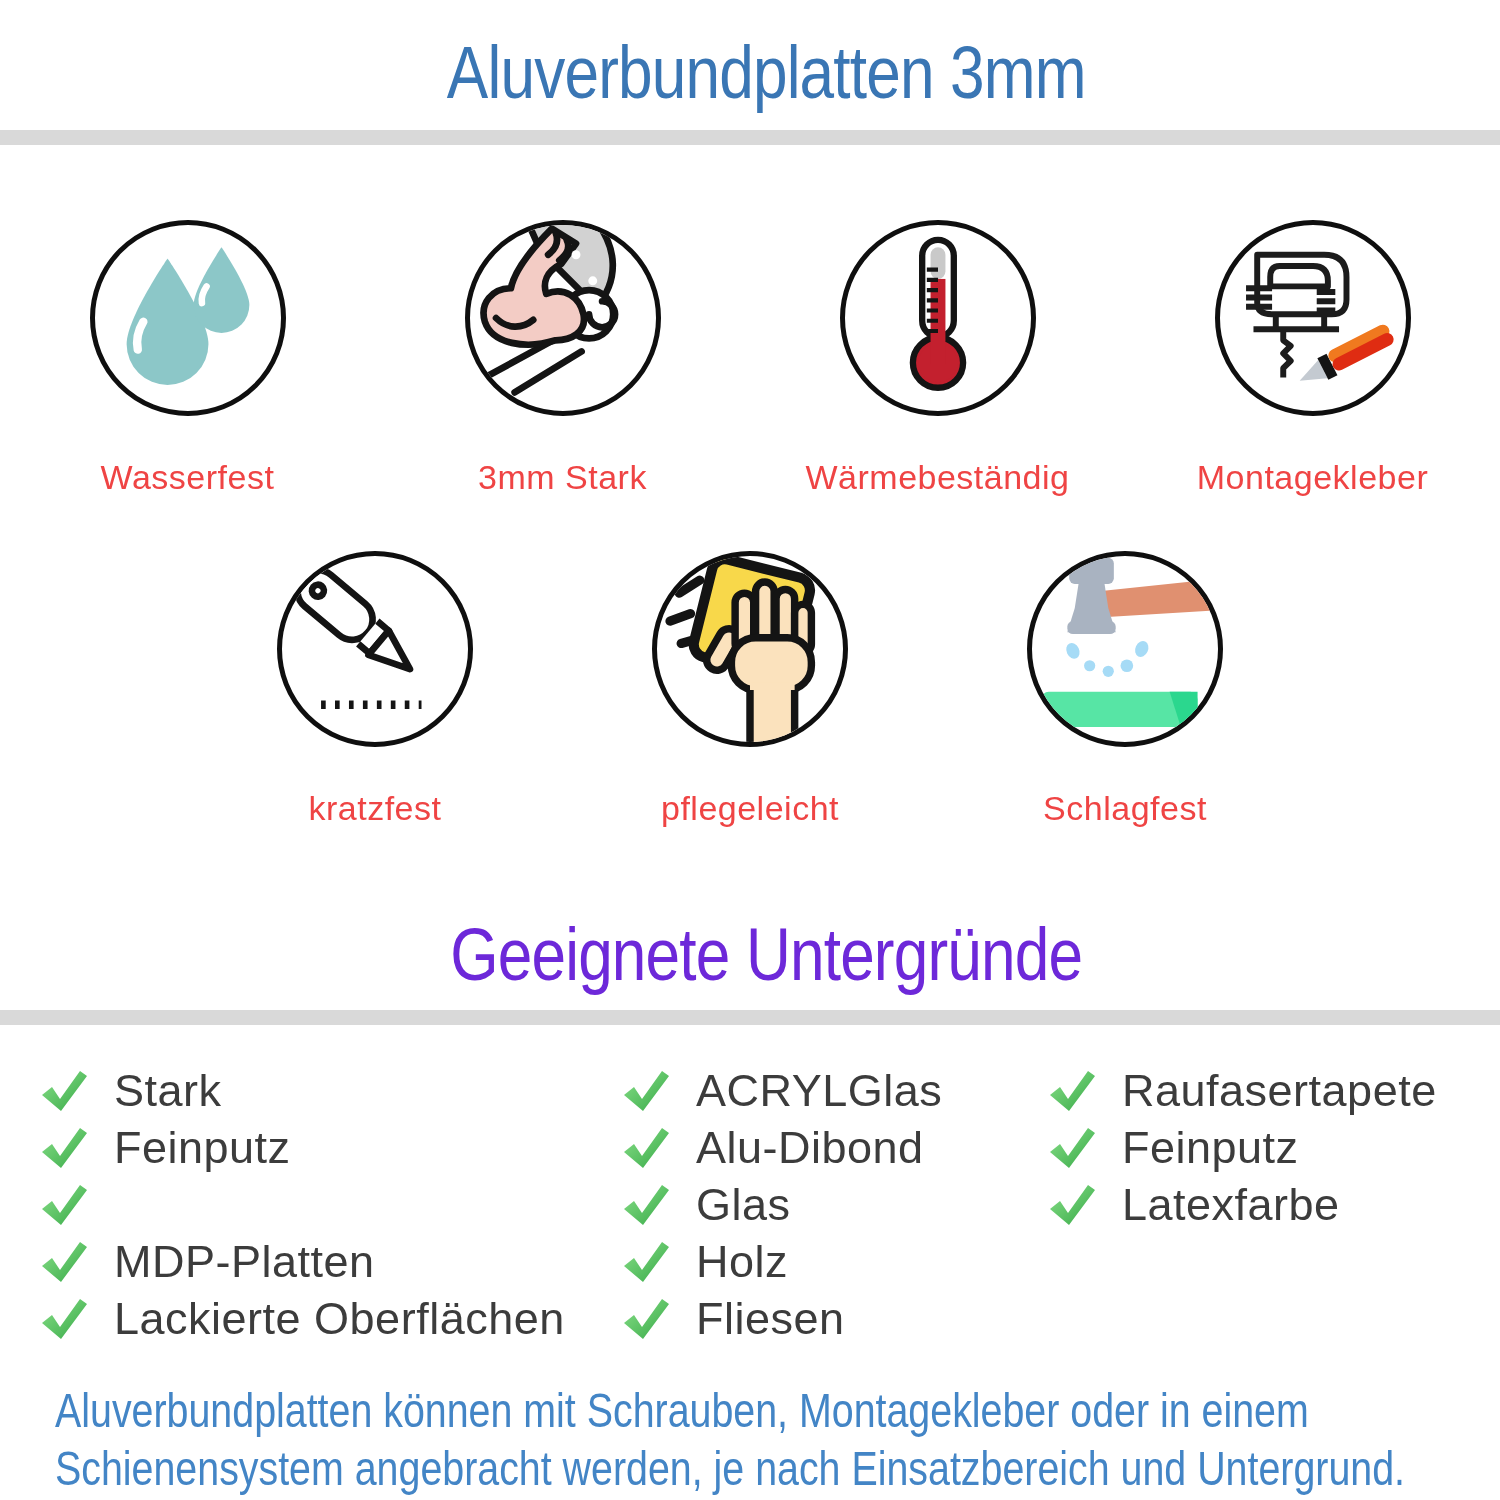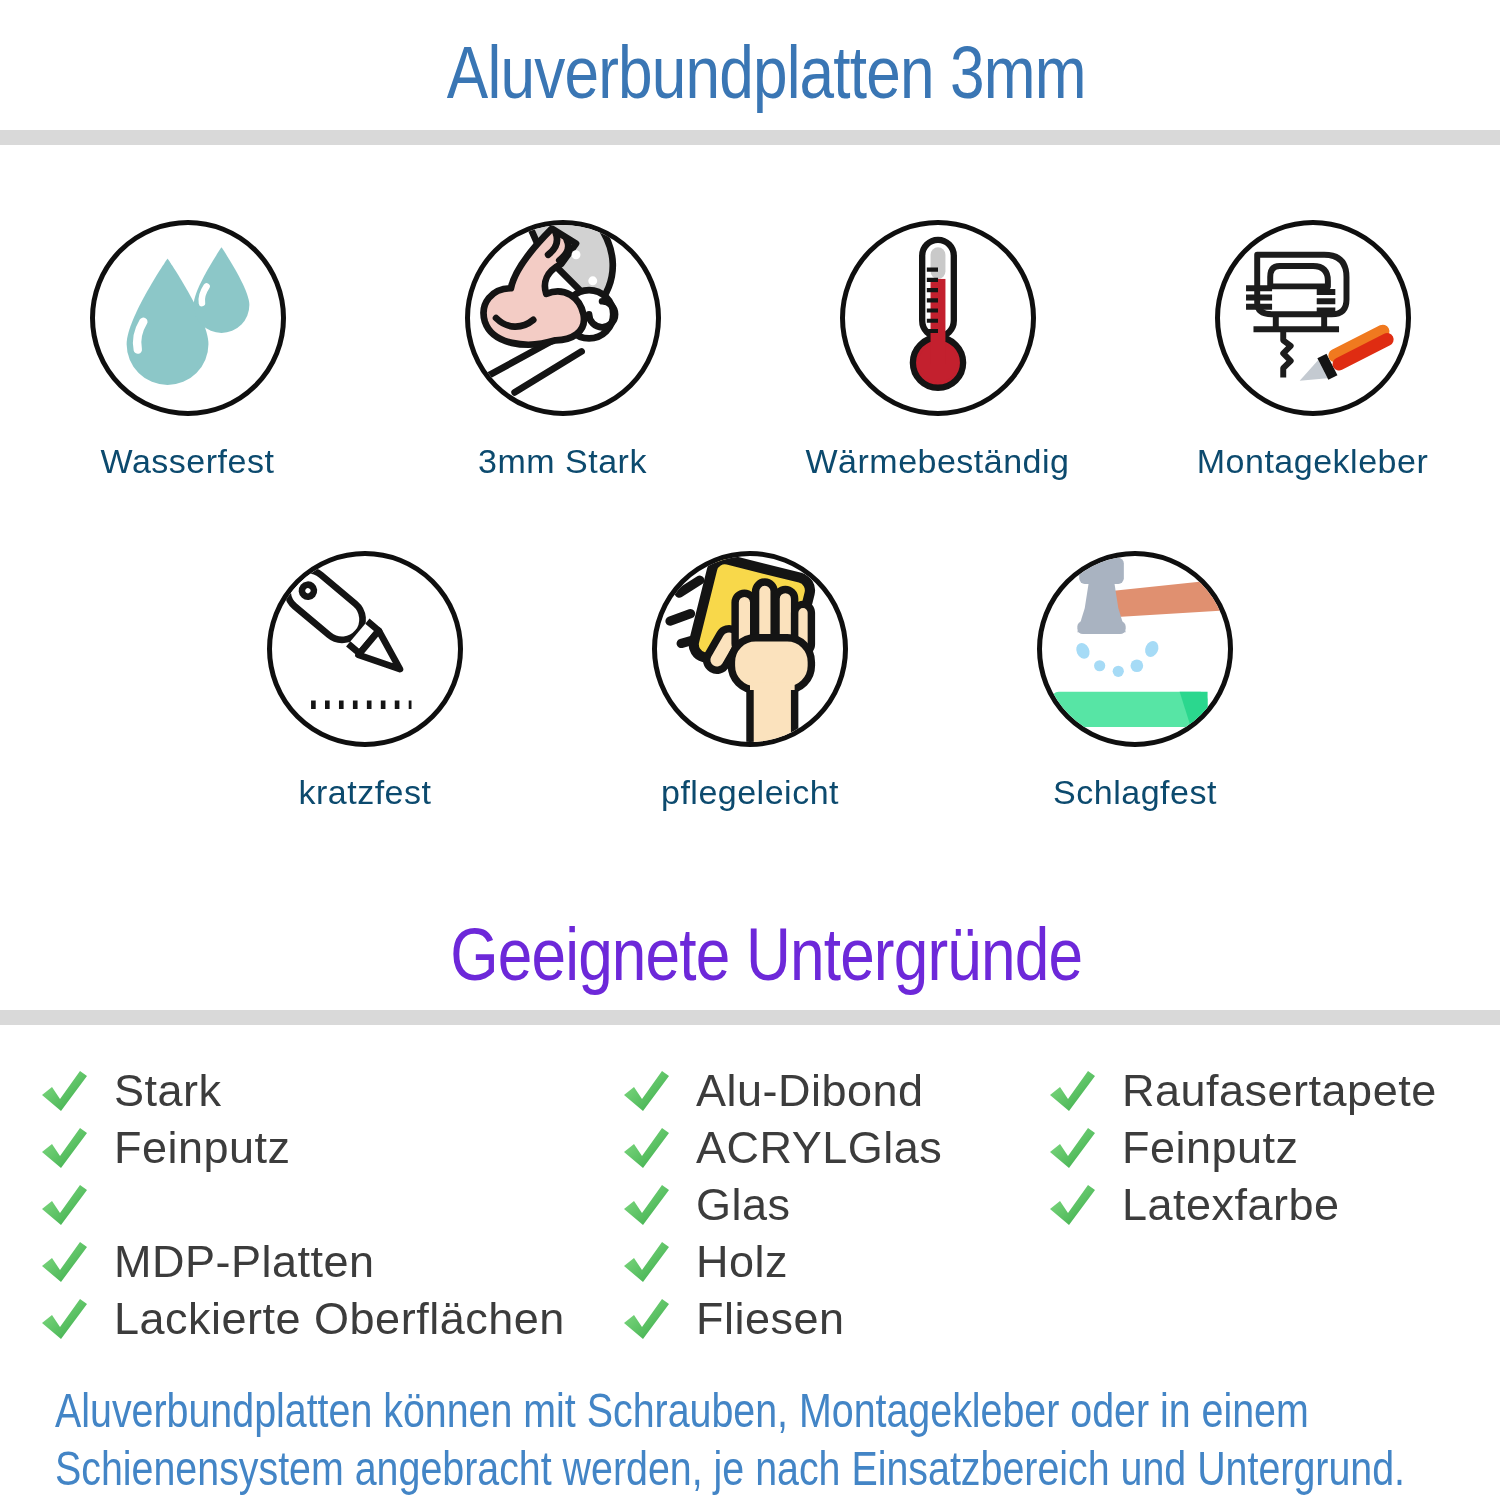--- a/index.html
+++ b/index.html
@@ -9,25 +9,25 @@
   }
   .title{position:absolute;left:16px;width:100%;text-align:center;margin:0;font-weight:400;}
   .t1{top:30px;color:#3a76b4;font-size:74px;}
   .t2{top:912px;color:#6d28d9;font-size:74px;}
   .cond{display:inline-block;transform:scaleX(0.84);transform-origin:center;white-space:nowrap;letter-spacing:-1px;}
   .divider{position:absolute;left:0;width:100%;height:15px;background:#d9d9d9;}
   .d1{top:130px;}
   .d2{top:1010px;}
   .row{position:absolute;left:0;width:100%;display:flex;}
   .row1{top:220px;}
-  .row2{top:551px;justify-content:center;gap:10px;}
+  .row2{top:551px;justify-content:center;}
   .feature{width:375px;display:flex;flex-direction:column;align-items:center;}
   .circle{width:186px;height:186px;border:5px solid #0f0f0f;border-radius:50%;overflow:hidden;background:#fff;flex:none;}
   .circle svg{width:100%;height:100%;display:block;}
-  .caption{margin-top:26px;font-size:34px;color:#0c4a6e;letter-spacing:.5px;white-space:nowrap;}
+  .caption{margin-top:42px;font-size:34px;color:#ef4444;letter-spacing:.5px;white-space:nowrap;}
   .substrates{position:absolute;top:1062px;left:0;width:100%;height:300px;}
   .col{position:absolute;top:0;list-style:none;margin:0;padding:0;}
   .c1{left:40px;} .c2{left:622px;} .c3{left:1048px;text-align:right;}
   .col li{display:flex;align-items:center;height:57px;}
   .check-wrap{width:48px;height:44px;margin-right:26px;flex:none;display:inline-block;}
   .check-wrap svg{width:100%;height:100%;display:block;}
   .itm{font-size:45px;color:#3c3c3c;letter-spacing:.5px;white-space:nowrap;}
   .note{position:absolute;left:55px;top:1382px;margin:0;color:#4385c6;font-size:48px;line-height:1.21;}
   .cond2{display:inline-block;transform:scaleX(0.82);transform-origin:left top;white-space:nowrap;}
 </style>
@@ -241,29 +241,29 @@
           <span class="itm">Lackierte Oberflächen</span>
         </li>
     </ul>
     <ul class="col c2">
       <li>
           <span class="check-wrap">
             <svg viewBox="0 0 48 44">
               <path d="M2 26 L12 18 L20 30 L40 2 L47 7 L21 42 Z" fill="url(#checkgrad)"></path>
             </svg>
           </span>
+          <span class="itm">ACRYLGlas</span>
+        </li>
+      <li>
+          <span class="check-wrap">
+            <svg viewBox="0 0 48 44">
+              <path d="M2 26 L12 18 L20 30 L40 2 L47 7 L21 42 Z" fill="url(#checkgrad)"></path>
+            </svg>
+          </span>
           <span class="itm">Alu-Dibond</span>
-        </li>
-      <li>
-          <span class="check-wrap">
-            <svg viewBox="0 0 48 44">
-              <path d="M2 26 L12 18 L20 30 L40 2 L47 7 L21 42 Z" fill="url(#checkgrad)"></path>
-            </svg>
-          </span>
-          <span class="itm">ACRYLGlas</span>
         </li>
       <li>
           <span class="check-wrap">
             <svg viewBox="0 0 48 44">
               <path d="M2 26 L12 18 L20 30 L40 2 L47 7 L21 42 Z" fill="url(#checkgrad)"></path>
             </svg>
           </span>
           <span class="itm">Glas</span>
         </li>
       <li>

